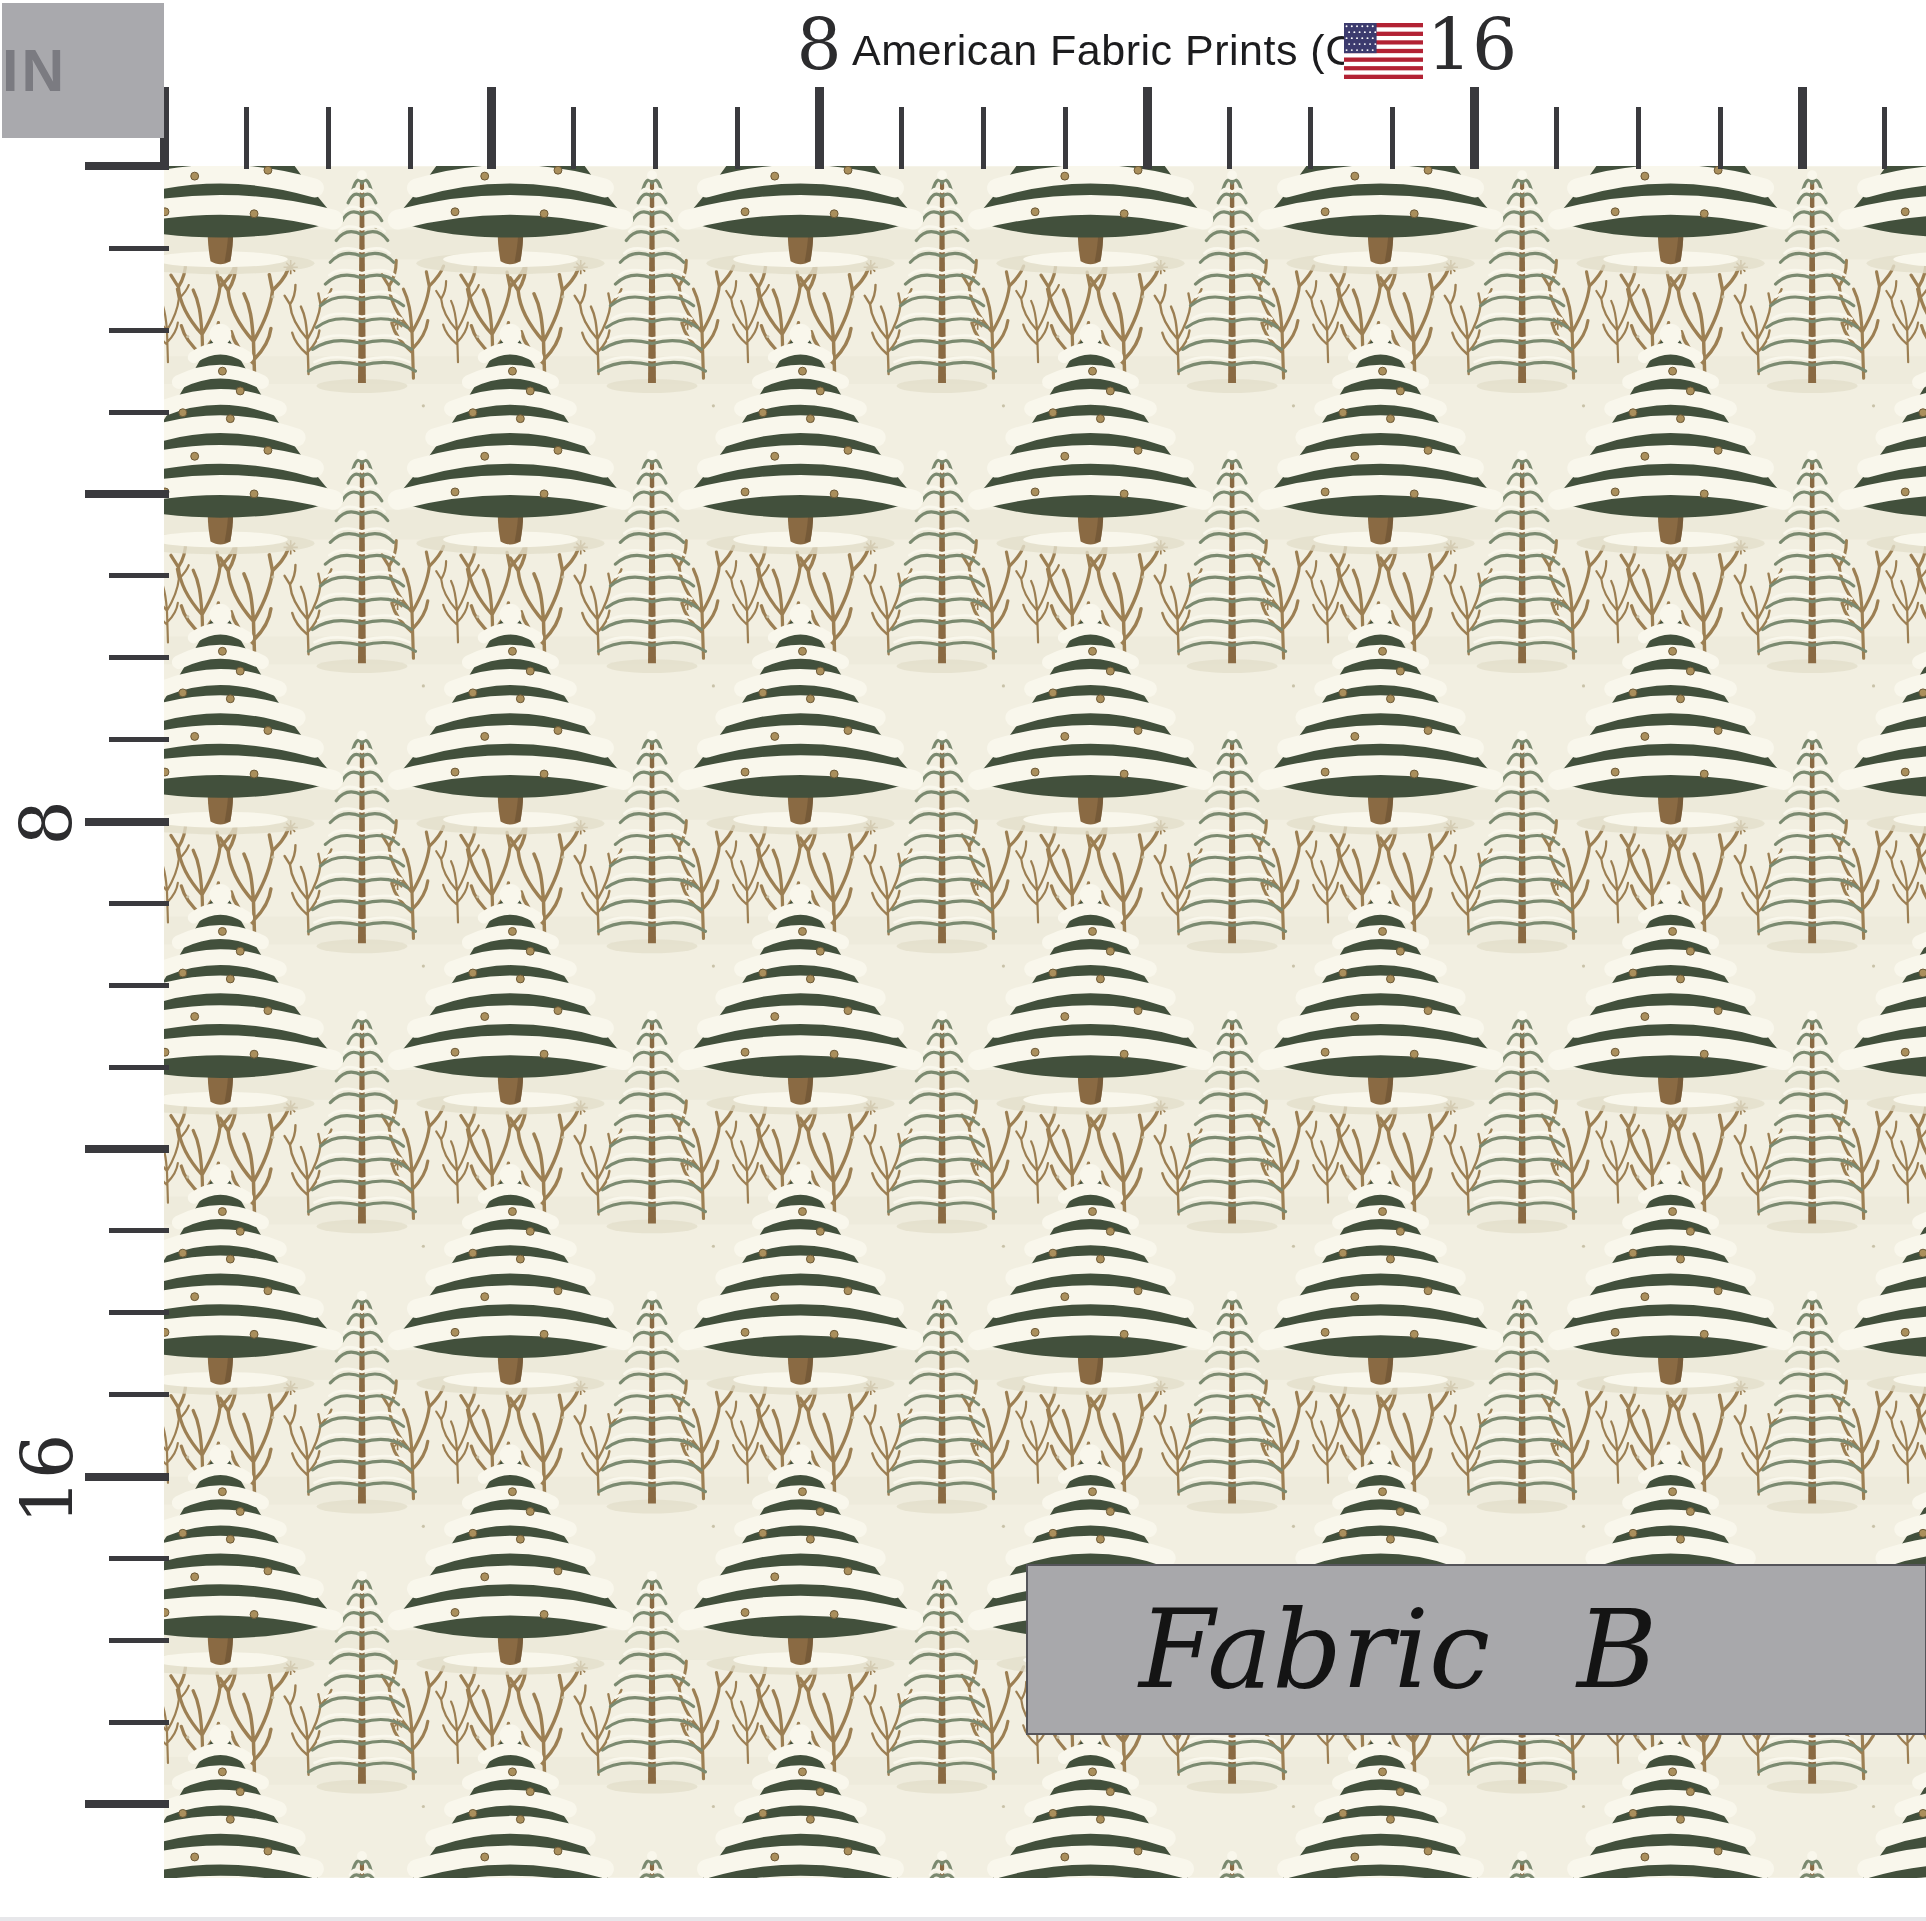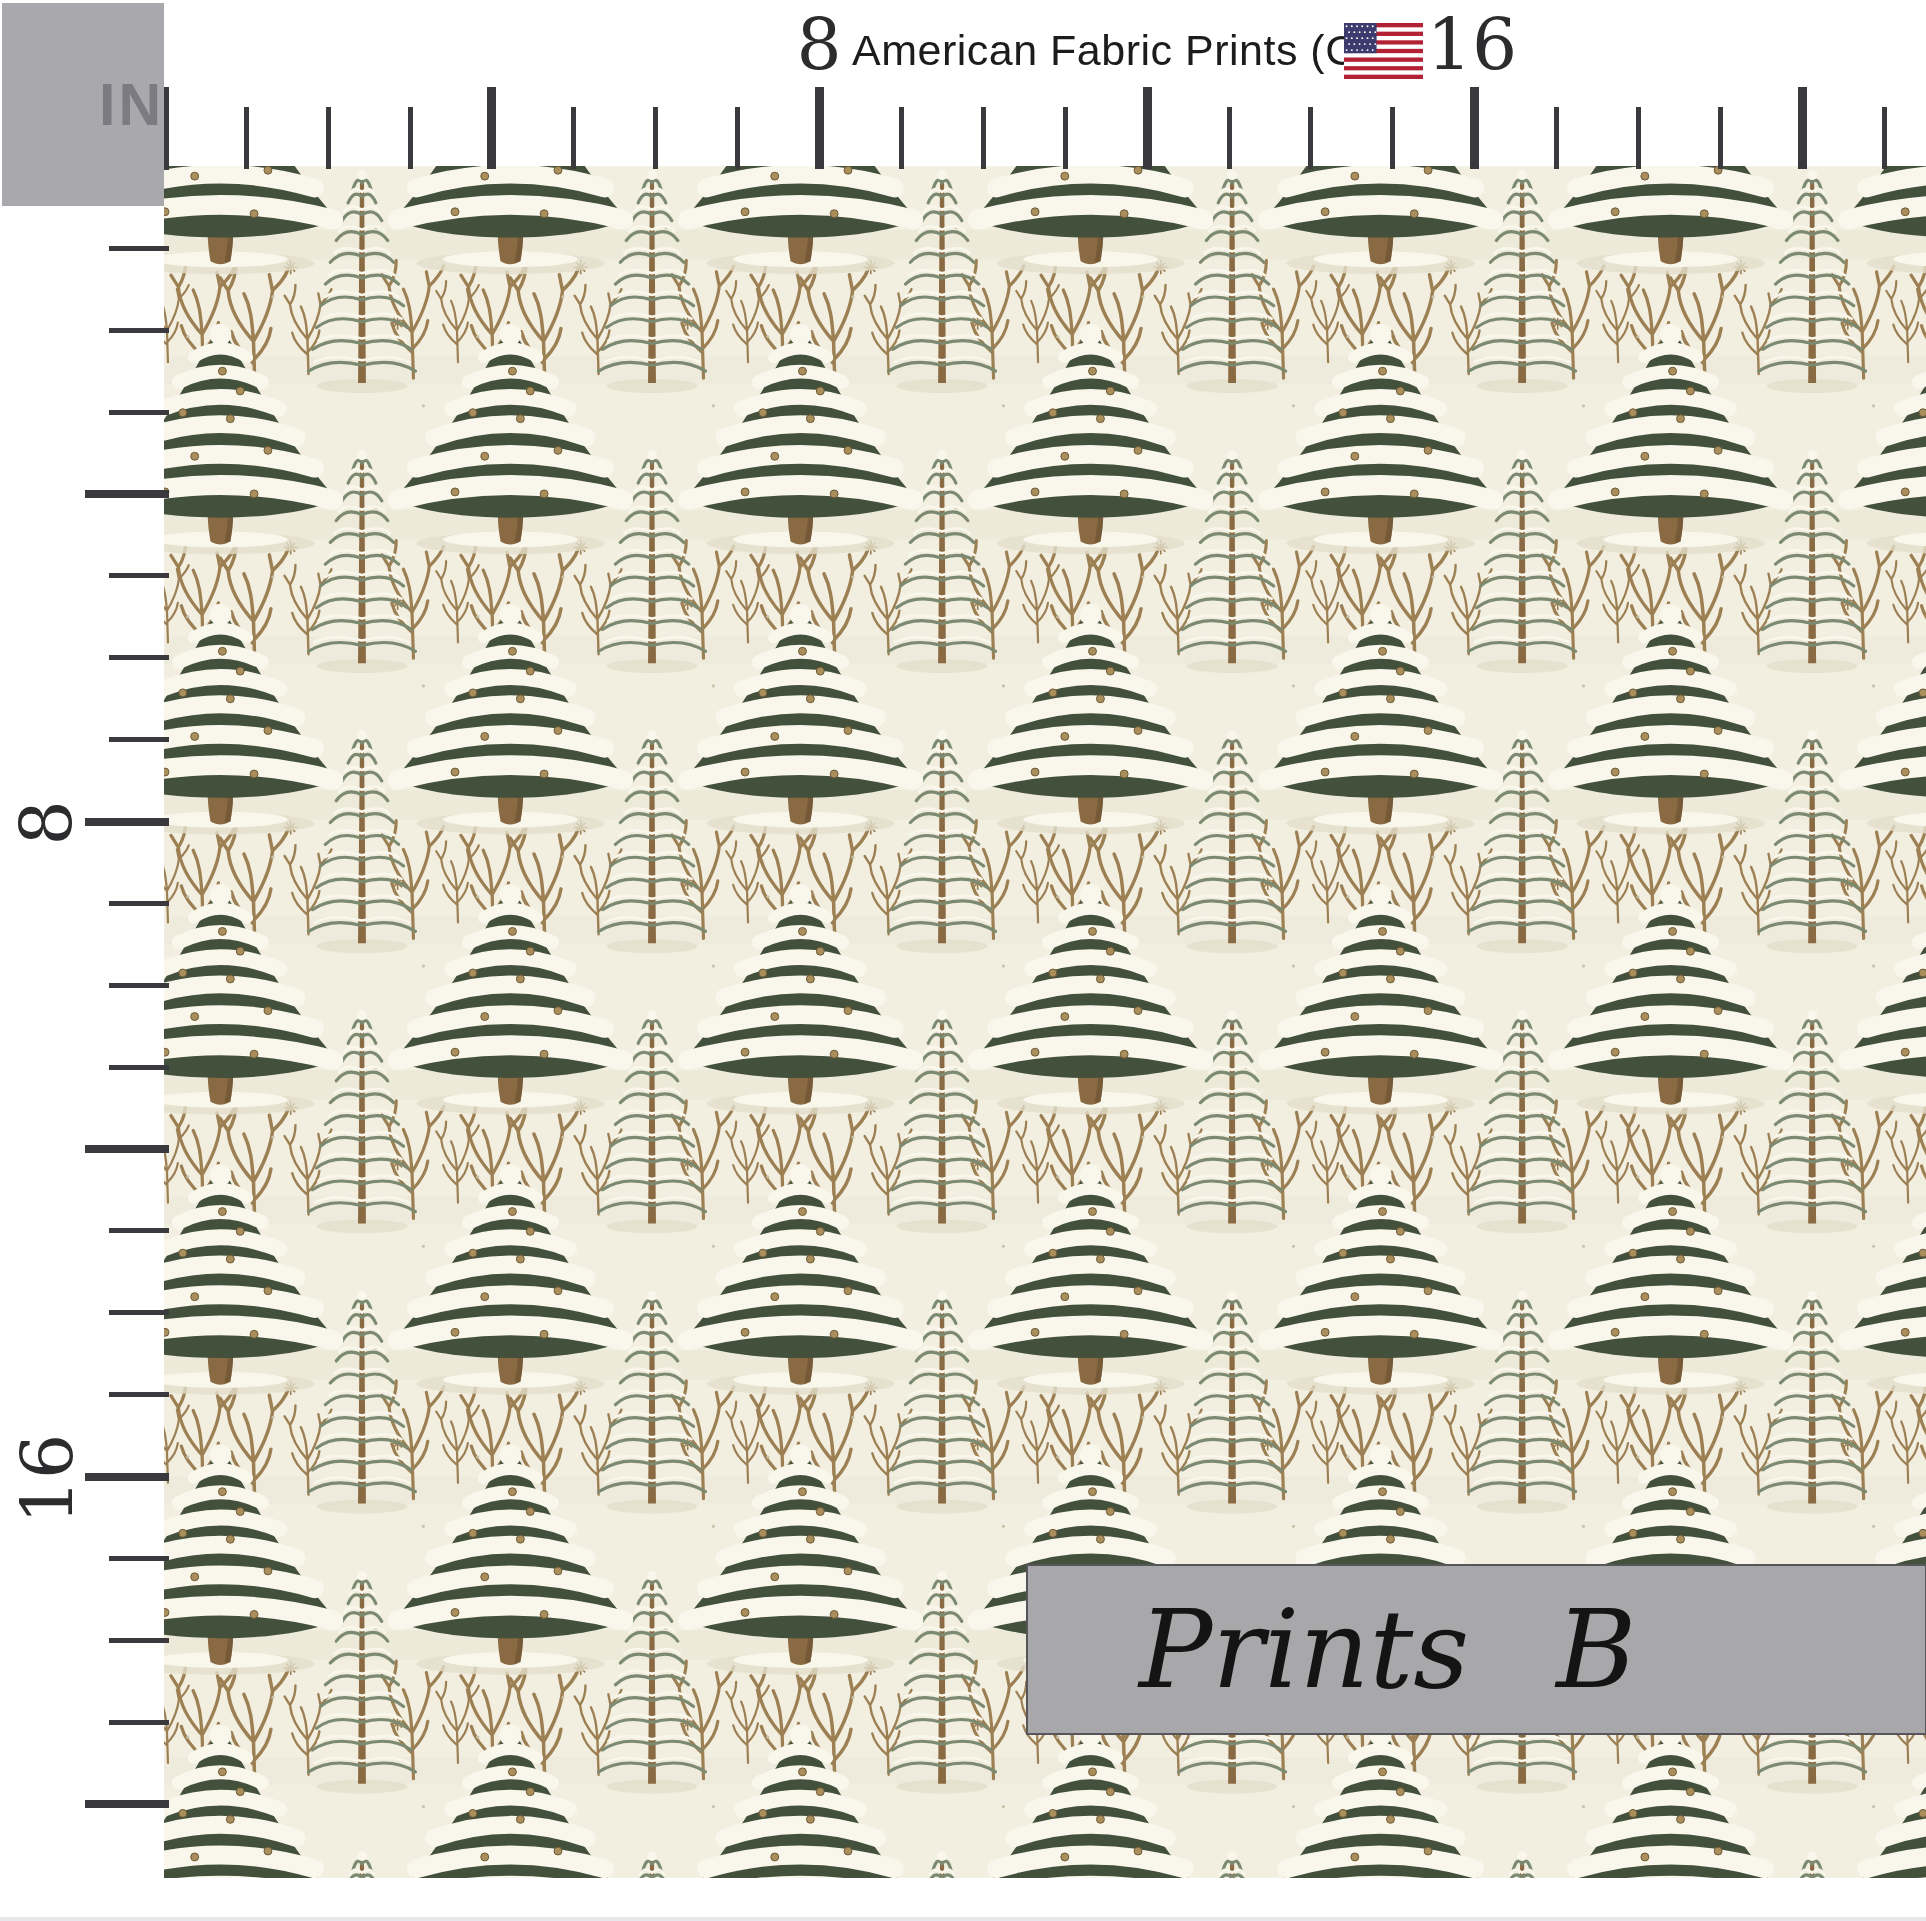--- a/index.html
+++ b/index.html
@@ -7,22 +7,22 @@
         font-family:"Liberation Sans",sans-serif;}
   
   .fabric{position:absolute;left:164px;top:166px;width:1762px;height:1712px;overflow:hidden;}
   .fabric svg{display:block;}
   
   .tick-v{position:absolute;top:107px;width:5px;height:62px;background:var(--tick,#3a3a3e);}
   .tick-v.thick{top:87px;width:9px;height:82px;}
   .tick-h{position:absolute;left:109px;width:60px;height:5px;background:var(--tick,#3a3a3e);}
   .tick-h.thick{left:85px;width:84px;height:8px;}
   
-  .unit-box{position:absolute;left:2px;top:3px;width:162px;height:203px;background:var(--label-bg,#a9a9ad);
-            display:flex;align-items:center;justify-content:flex-end;}
+  .unit-box{position:absolute;left:2px;top:3px;width:162px;height:135px;background:var(--label-bg,#a9a9ad);
+            display:flex;align-items:center;justify-content:flex-start;}
   .unit-box span{font-weight:bold;font-size:59px;letter-spacing:3px;color:var(--label-text,#7b7b81);}
   
   .num{position:absolute;font-family:"DejaVu Serif","Liberation Serif",serif;font-size:71px;line-height:1;
        color:var(--digit,#2c2c2e);transform:translateX(-50%);}
   .num-left{position:absolute;font-family:"DejaVu Serif","Liberation Serif",serif;font-size:71px;line-height:1;
        color:var(--digit,#2c2c2e);transform:translate(-50%,-50%) rotate(-90deg);}
   .brand{position:absolute;left:852px;top:29px;font-size:43px;line-height:1;letter-spacing:0.5px;
          color:var(--header-text,#1c1c1e);}
   .flag{position:absolute;left:1344px;top:23px;width:79px;height:56px;}
   
@@ -887,20 +887,20 @@
       <div class="tick-h" style="top: 1638px;"></div>
       <div class="tick-h" style="top: 1720px;"></div>
       <div class="tick-h thick" style="top: 1800px;"></div>
     </div>
 
   <div class="unit-box">
     <span>IN</span>
   </div>
 
   <div class="banner">
-    <span class="script">Prints</span>
+    <span class="script">Fabric</span>
     <span class="word-gap"></span>
     <span class="script">B</span>
   </div>
 
   <div class="bottom-edge"></div>
 </div>
 
 
 </body></html>

